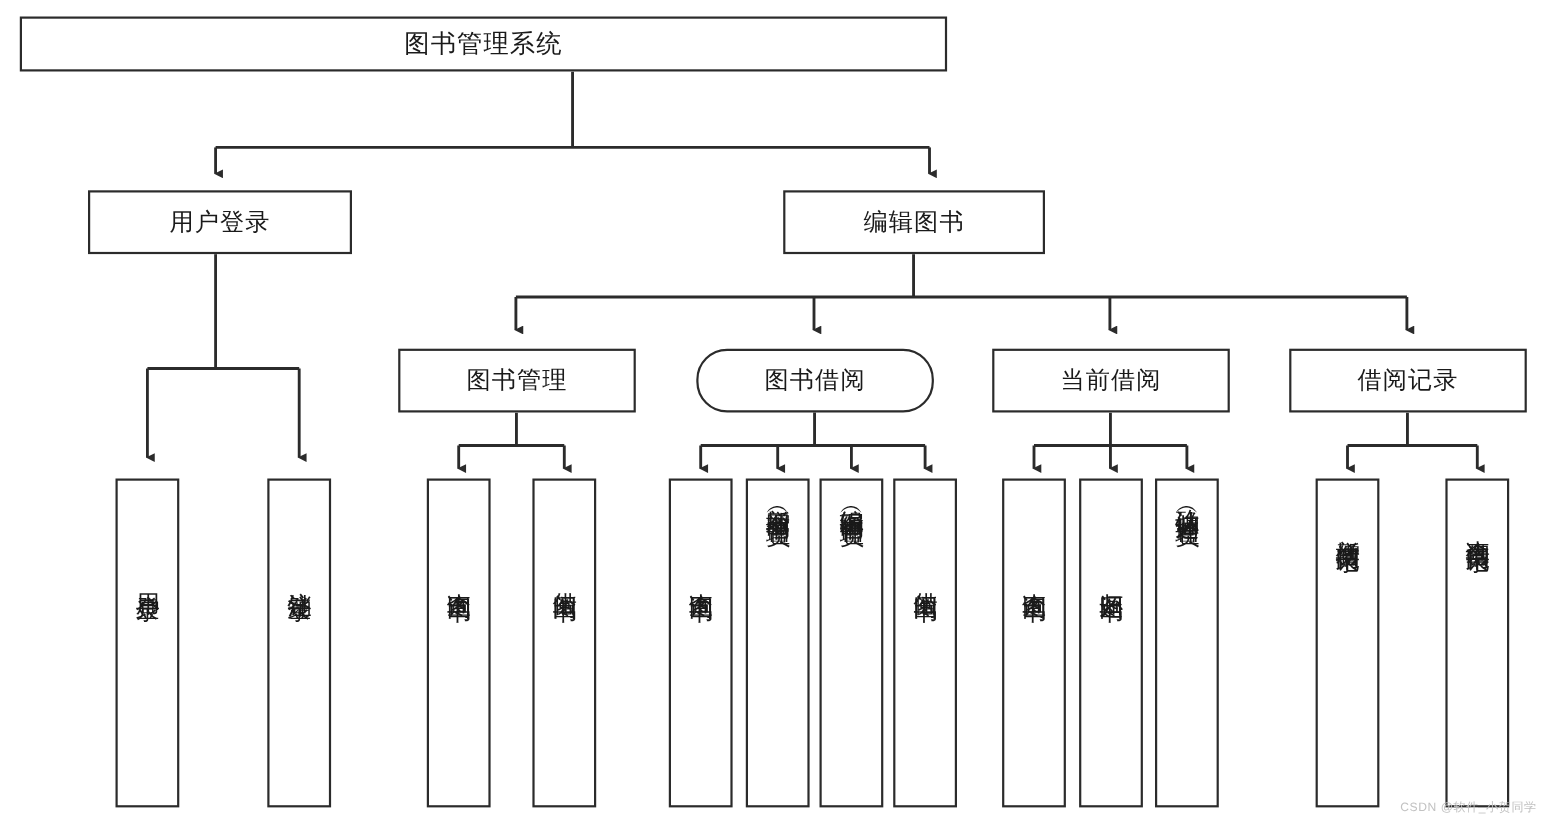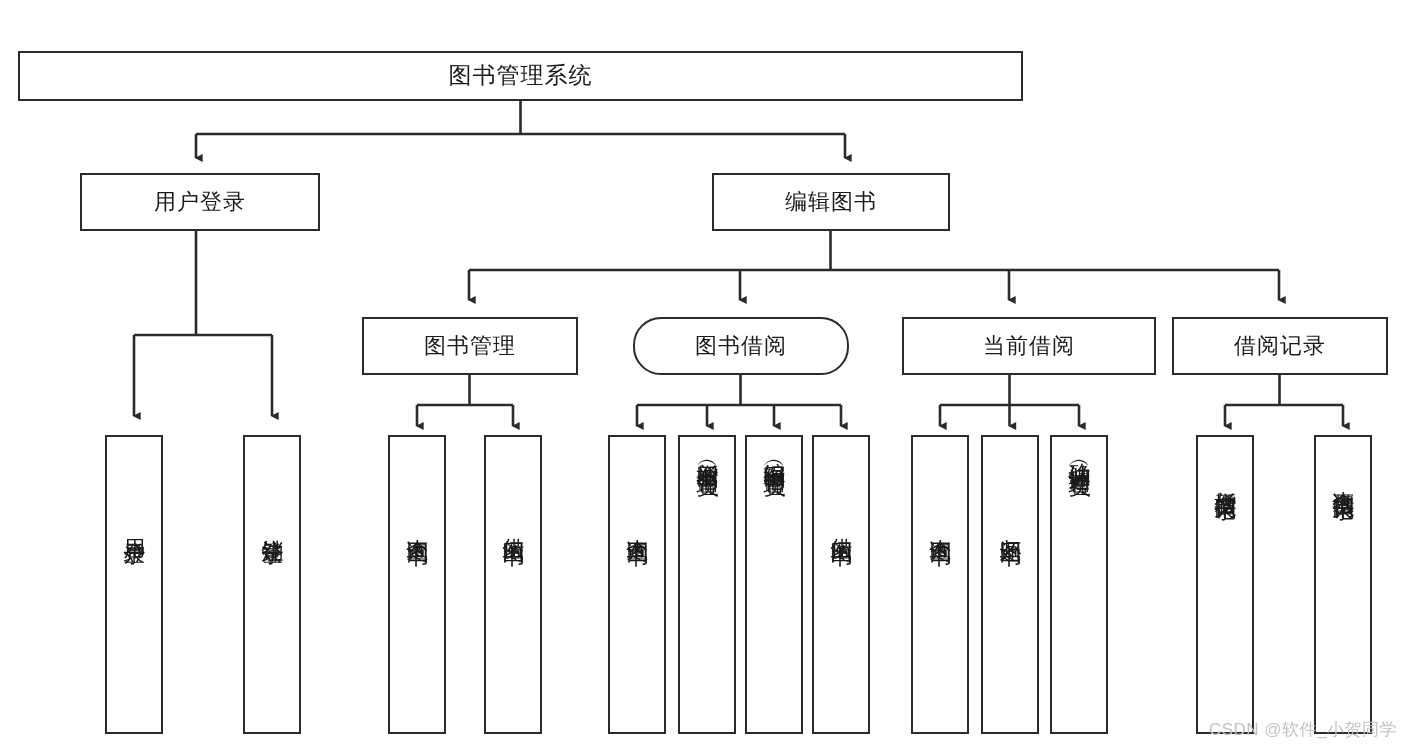--- a/index.html
+++ b/index.html
@@ -51,21 +51,21 @@
     text-orientation:upright;
     font-size:22px;
     line-height:1.22;
     letter-spacing:2px;
     white-space:nowrap;
   }
   .watermark{
     position:absolute;
     right:8px;
     bottom:6px;
-    font-size:17px;
+    font-size:11px;
     color:#c2c2c2;
     letter-spacing:0.5px;
     z-index:5;
     white-space:nowrap;
   }
 </style>
 </head>
 <body>
 
 <div id="canvas">
@@ -113,38 +113,38 @@
       <path d="M 1009.5 405 L 1009.5 426" marker-end="url(#arrow)"></path>
       <path d="M 1079 405 L 1079 426" marker-end="url(#arrow)"></path>
 
       <path d="M 1279.5 375 L 1279.5 405"></path>
       <path d="M 1225 405 L 1343 405"></path>
       <path d="M 1225 405 L 1225 426" marker-end="url(#arrow)"></path>
       <path d="M 1343 405 L 1343 426" marker-end="url(#arrow)"></path>
     </g>
   </svg>
 
-  <div class="node h root" style="left:18px;top:15px;width:1005px;height:50px;margin-top:36px;">
+  <div class="node h root" style="left:18px;top:15px;width:843px;height:50px;">
     <span class="label">图书管理系统</span>
   </div>
 
   <div class="node h" style="left:80px;top:173px;width:240px;height:58px;">
     <span class="label">用户登录</span>
   </div>
   <div class="node h" style="left:712px;top:173px;width:238px;height:58px;">
     <span class="label">编辑图书</span>
   </div>
 
   <div class="node h" style="left:362px;top:317px;width:216px;height:58px;">
     <span class="label">图书管理</span>
   </div>
   <div class="node h" style="left:633px;top:317px;width:216px;height:58px;border-radius:28px;">
     <span class="label">图书借阅</span>
   </div>
-  <div class="node h" style="left:902px;top:317px;width:254px;height:58px;">
+  <div class="node h" style="left:902px;top:317px;width:216px;height:58px;">
     <span class="label">当前借阅</span>
   </div>
   <div class="node h" style="left:1172px;top:317px;width:216px;height:58px;align-items:center;">
     <span class="label">借阅记录</span>
   </div>
 
   <div class="node v" style="left:105px;top:435px;width:58px;height:299px;padding-top:84px;">
     <span class="label">用户登录</span>
   </div>
   <div class="node v" style="left:243px;top:435px;width:58px;height:299px;padding-top:84px;">

